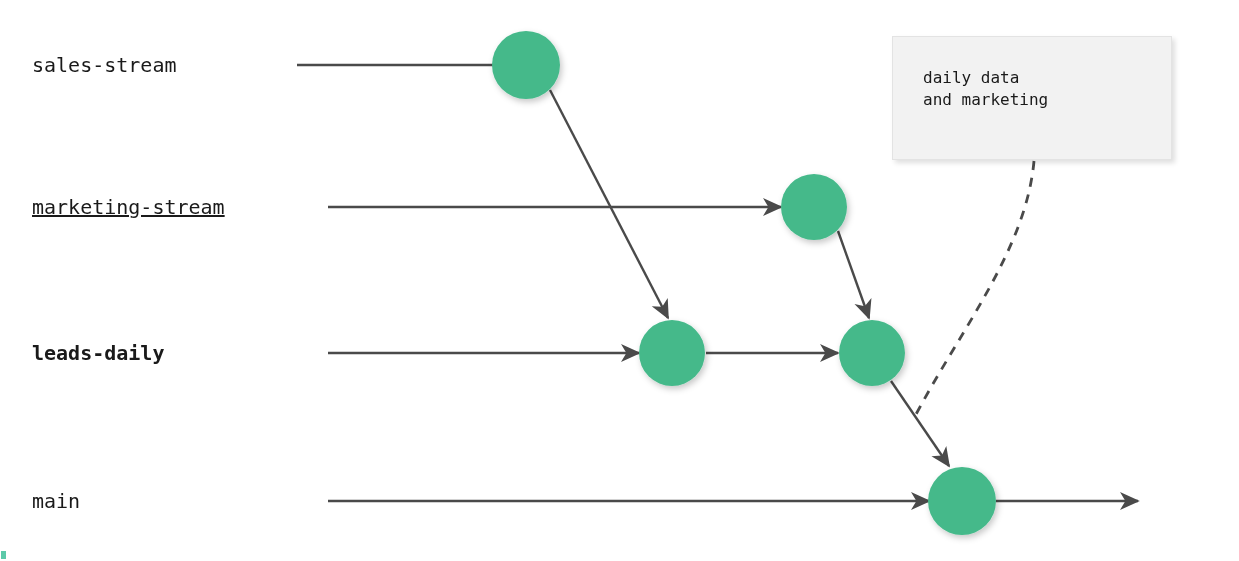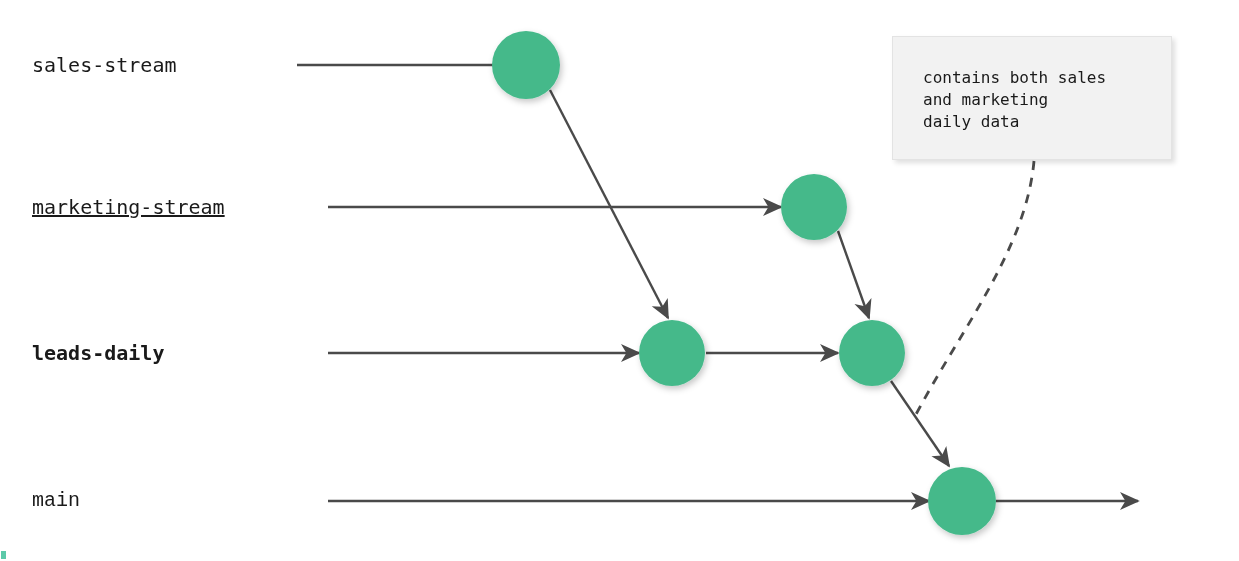--- a/index.html
+++ b/index.html
@@ -105,22 +105,22 @@
         <circle cx="672" cy="353" r="33" fill="#45b98a" filter="url(#nodeshadow)"></circle>
         <circle cx="872" cy="353" r="33" fill="#45b98a" filter="url(#nodeshadow)"></circle>
         <circle cx="962" cy="501" r="34" fill="#45b98a" filter="url(#nodeshadow)"></circle>
       </g>
   </svg>
 
   <div id="branch-labels">
       <div class="branch-label" style="left: 32px; top: 65px;">sales-stream</div>
       <div class="branch-label" style="left: 32px; top: 207px; text-decoration: underline;">marketing-stream</div>
       <div class="branch-label" style="left: 32px; top: 353px; font-weight: bold;">leads-daily</div>
-      <div class="branch-label" style="left: 32px; top: 501px; font-family: Liberation Mono, monospace;">main</div>
+      <div class="branch-label" style="left: 32px; top: 501px;">main</div>
     </div>
 
   <div class="annotation-box">
-    <div class="annotation-text" id="annotation-text"><div>contains both sales</div><div>and marketing</div><div>daily data</div></div>
+    <div class="annotation-text" id="annotation-text"><div>daily data</div><div>and marketing</div></div>
   </div>
 
   <div class="corner-artifact"></div>
 
 </div>
 
 </body></html>

